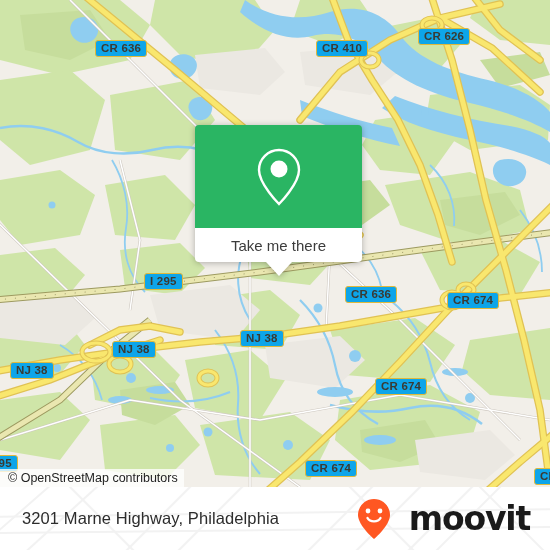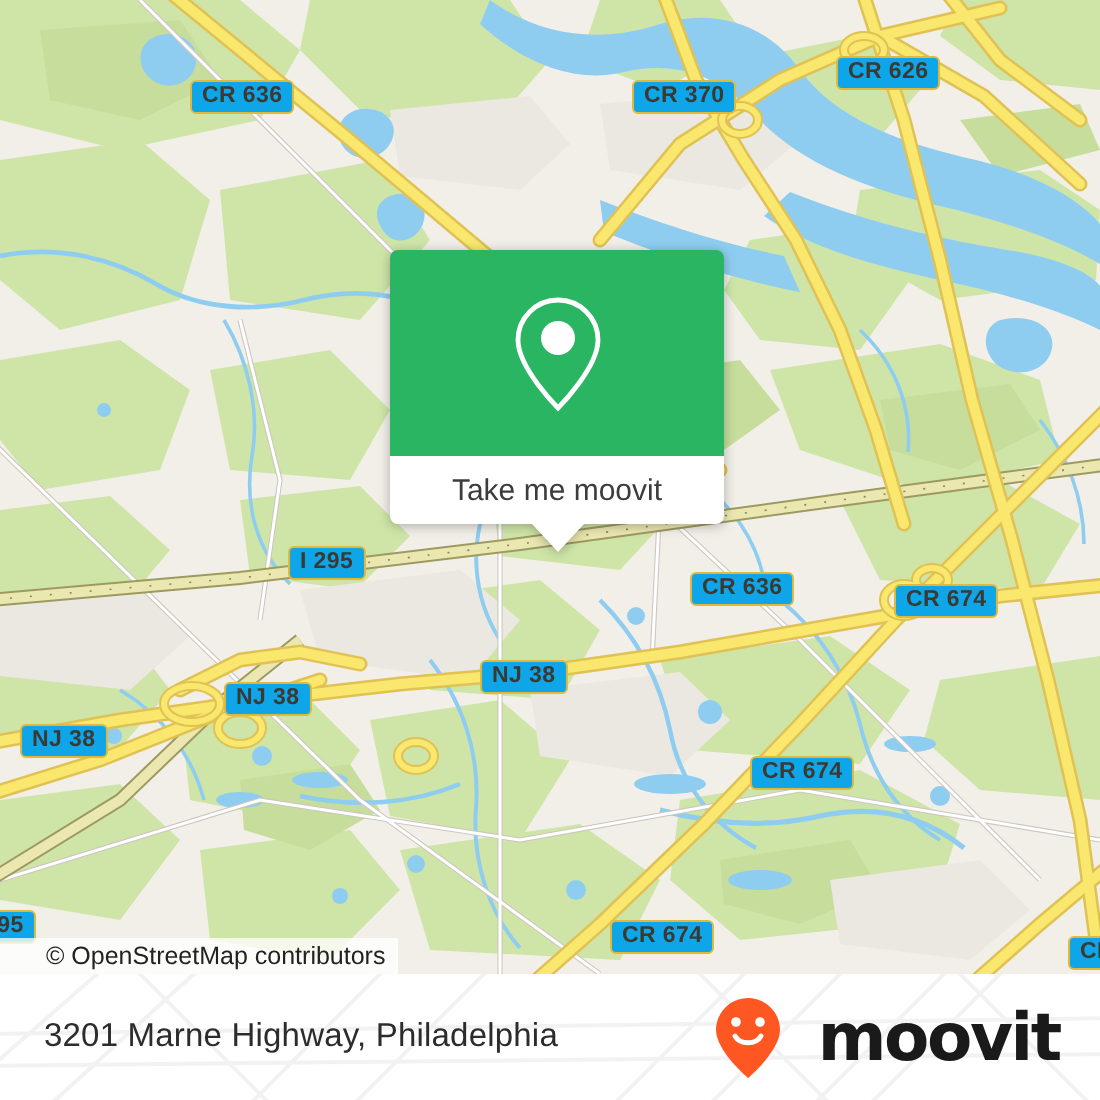--- a/index.html
+++ b/index.html
@@ -12,21 +12,21 @@
 
   
   .map{position:absolute;left:0;top:0;width:550px;height:487px;overflow:hidden;background:#f2efe9;}
   .map-canvas{position:absolute;left:0;top:0;width:550px;height:487px;}
 
   
   .attribution{
     position:absolute;left:0;top:469px;height:18px;
     background:rgba(255,255,255,0.78);
     display:flex;align-items:center;
-    padding:0 6px 0 23px;
+    padding:0 6px 0 8px;
     font-size:12.5px;color:#222;
     white-space:nowrap;
     z-index:40;
   }
 
   
   .shield{
     position:absolute;z-index:30;
     background:#0ea5e9;
     border:1.6px solid #e0b93c;
@@ -272,42 +272,42 @@
           <ellipse cx="208" cy="378" rx="9" ry="7"></ellipse>
           <ellipse cx="452" cy="300" rx="10" ry="8"></ellipse>
           <ellipse cx="466" cy="290" rx="8" ry="6"></ellipse>
           <ellipse cx="432" cy="25" rx="10" ry="7"></ellipse>
           <ellipse cx="370" cy="60" rx="9" ry="7"></ellipse>
         </g>
       </g>
     </svg>
 
     <div class="shield" style="left:95px;top:40px">CR 636</div>
-    <div class="shield" style="left:316px;top:40px">CR 370</div>
+    <div class="shield" style="left:316px;top:40px">CR 410</div>
     <div class="shield" style="left:418px;top:28px">CR 626</div>
     <div class="shield" style="left:144px;top:273px">I 295</div>
     <div class="shield" style="left:345px;top:286px">CR 636</div>
     <div class="shield" style="left:447px;top:292px">CR 674</div>
     <div class="shield" style="left:240px;top:330px">NJ 38</div>
     <div class="shield" style="left:112px;top:341px">NJ 38</div>
     <div class="shield" style="left:10px;top:362px">NJ 38</div>
     <div class="shield" style="left:375px;top:378px">CR 674</div>
     <div class="shield" style="left:-14px;top:455px">295</div>
     <div class="shield" style="left:305px;top:460px">CR 674</div>
     <div class="shield" style="left:534px;top:468px">CR</div>
 
     <div class="popup">
       <div class="popup-head">
         <svg width="52" height="62" viewBox="0 0 52 62">
           <path d="M26 4 C15 4, 6 13, 6 24 C6 38, 26 58, 26 58 C26 58, 46 38, 46 24 C46 13, 37 4, 26 4 Z" fill="none" stroke="#ffffff" stroke-width="2.4"></path>
           <circle cx="26" cy="23" r="8.5" fill="#ffffff"></circle>
         </svg>
       </div>
       <div class="popup-body">
-        <span>Take me moovit</span>
+        <span>Take me there</span>
       </div>
       <div class="popup-tail"></div>
     </div>
 
     <div class="attribution">
       <span>© OpenStreetMap contributors</span>
     </div>
   </div>
 
   <div class="footer">

